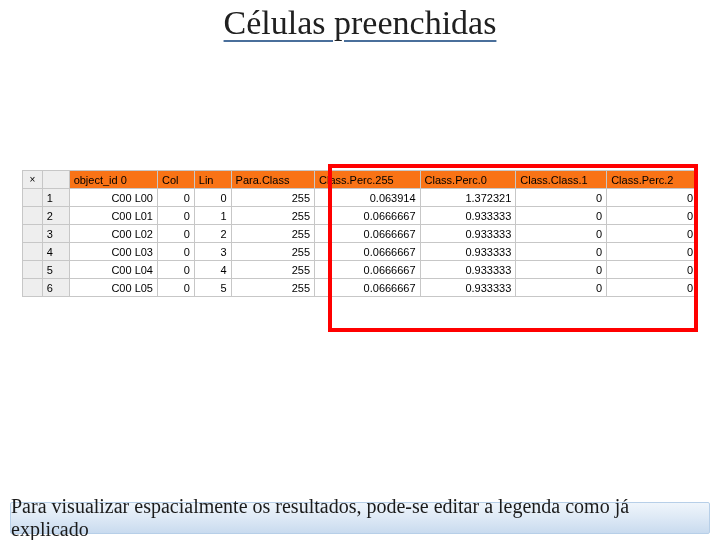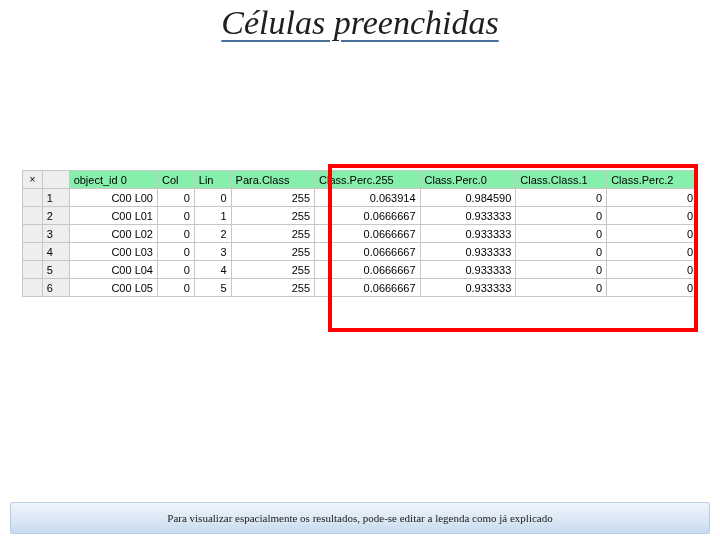--- a/index.html
+++ b/index.html
@@ -22,21 +22,20 @@
   .title {
     font-family: "Times New Roman", Times, serif;
     font-size: 34px;
     color: #202020;
     display: inline-block;
     padding: 0 4px;
     text-decoration: underline;
     text-decoration-color: #4a6f9b;
     text-underline-offset: 6px;
     text-decoration-thickness: 2px;
-    font-style: italic;
   }
 
   .grid-area {
     position: absolute;
     top: 170px;
     left: 22px;
     width: 676px;
   }
 
   table.grid {
@@ -49,21 +48,21 @@
   }
   table.grid th, table.grid td {
     border: 1px solid #c7c7c7;
     padding: 2px 4px;
     height: 18px;
     box-sizing: border-box;
     overflow: hidden;
     white-space: nowrap;
   }
   table.grid thead th {
-    background: #86efac;
+    background: #f97316;
     font-weight: normal;
     text-align: left;
   }
   table.grid thead th.corner {
     background: #eeeeee;
   }
   table.grid tbody th {
     background: #eeeeee;
     font-weight: normal;
     text-align: left;
@@ -110,23 +109,22 @@
     height: 30px;
     background: linear-gradient(#eff5fb 0%, #dfeaf6 45%, #c9dbef 100%);
     border: 1px solid #b7cfe8;
     border-radius: 2px;
     display: flex;
     align-items: center;
     justify-content: center;
   }
   .footer-text {
     font-family: "Times New Roman", Times, serif;
-    font-size: 11px;
+    font-size: 20px;
     color: #1b1b1b;
-    text-align: center;
   }
 </style>
 </head>
 <body>
 
 <div class="title-wrap">
   <span class="title">Células preenchidas</span>
 </div>
 
 <div class="grid-area">
@@ -161,21 +159,21 @@
     </thead>
     <tbody>
       <tr>
         <th></th>
         <th>1</th>
         <td class="txt">C00 L00</td>
         <td class="num">0</td>
         <td class="num">0</td>
         <td class="num">255</td>
         <td class="num">0.063914</td>
-        <td class="num">0.984590</td>
+        <td class="num">1.372321</td>
         <td class="num">0</td>
         <td class="num">0</td>
       </tr>
       <tr>
         <th></th>
         <th>2</th>
         <td class="txt">C00 L01</td>
         <td class="num">0</td>
         <td class="num">1</td>
         <td class="num">255</td>

